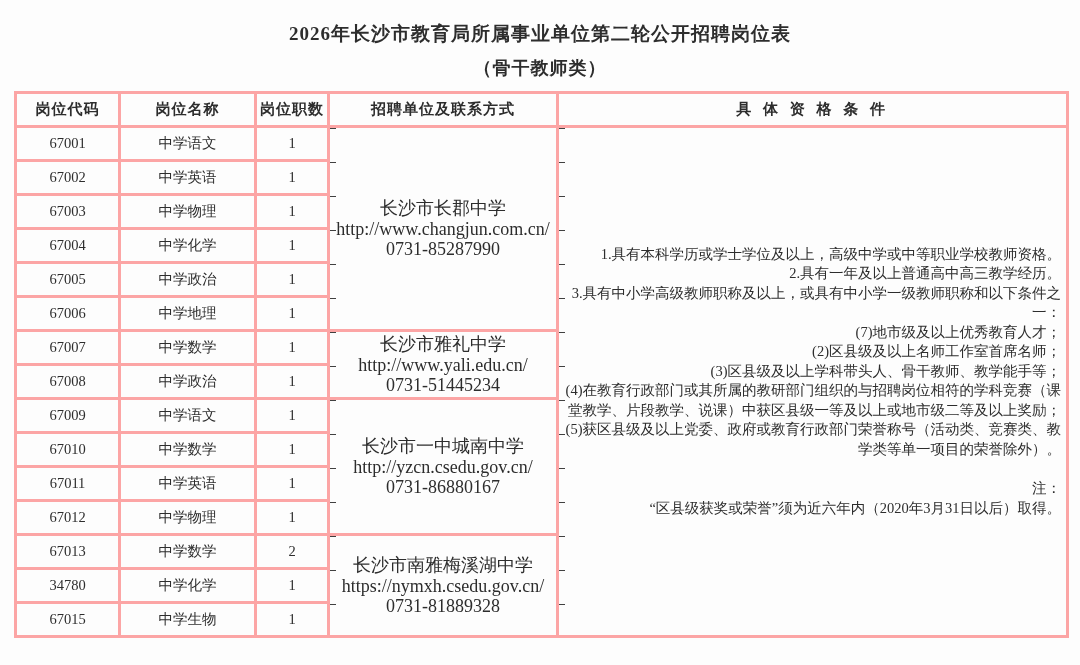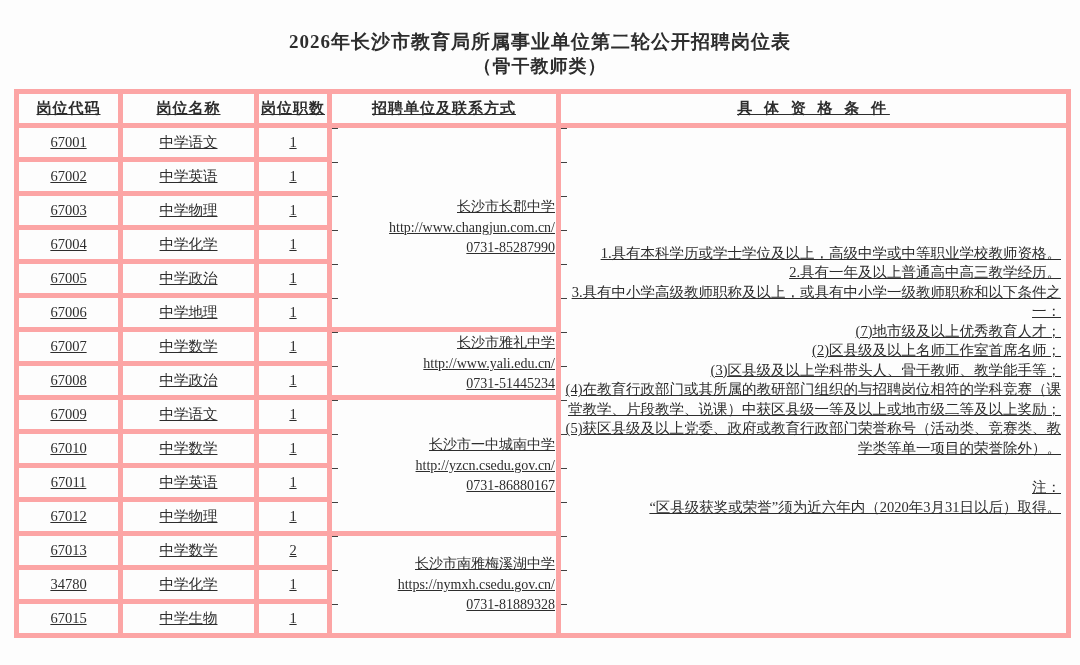--- a/index.html
+++ b/index.html
@@ -1,38 +1,38 @@
 <!DOCTYPE html>
 <html><head>
 <meta charset="utf-8">
 <style>
   html,body{margin:0;padding:0;}
   body{
     width:1080px;height:665px;overflow:hidden;
     background:#fdfdfd;color:#2d2d2d;
     font-family:"Liberation Serif","DejaVu Serif",serif;
   }
-  .title-block{text-align:center;padding-top:30px;}
+  .title-block{text-align:center;padding-top:22px;}
   .doc-title{font-size:19px;font-weight:bold;letter-spacing:1px;line-height:23px;}
-  .doc-subtitle{font-size:18px;font-weight:bold;letter-spacing:1px;line-height:23px;margin-top:2px;}
+  .doc-subtitle{font-size:18px;font-weight:bold;letter-spacing:1px;line-height:23px;margin-top:12px;}
 
   table.job-table{
     border-collapse:collapse;table-layout:fixed;
     width:1052px;margin:11px 0 0 14px;
     border:2px solid #404040;
   }
-  .job-table th,.job-table td{border:5px solid #fca5a5;overflow:hidden;text-decoration:underline;}
+  .job-table th,.job-table td{border:3px solid #fca5a5;overflow:hidden;}
   .job-table thead tr{height:34px;}
   .job-table tbody tr{height:34px;}
   .job-table th{font-size:15px;font-weight:bold;letter-spacing:1px;text-align:center;vertical-align:middle;}
   .job-table th.qual-h{letter-spacing:4px;}
   td.cell-center{text-align:center;vertical-align:middle;font-size:14.5px;}
   td.unit-cell{
-    text-align:right;vertical-align:middle;
-    font-size:14px;line-height:20px;
+    text-align:center;vertical-align:middle;
+    font-size:18px;line-height:20px;
   }
   td.qual-cell{
     vertical-align:middle;text-align:right;
     font-size:14.5px;line-height:19.5px;
     padding:0 5px 0 3px;
   }
   
   .ticks{
     background-image:repeating-linear-gradient(to bottom,#404040 0 1px,transparent 1px 34px);
     background-size:6px 100%;

